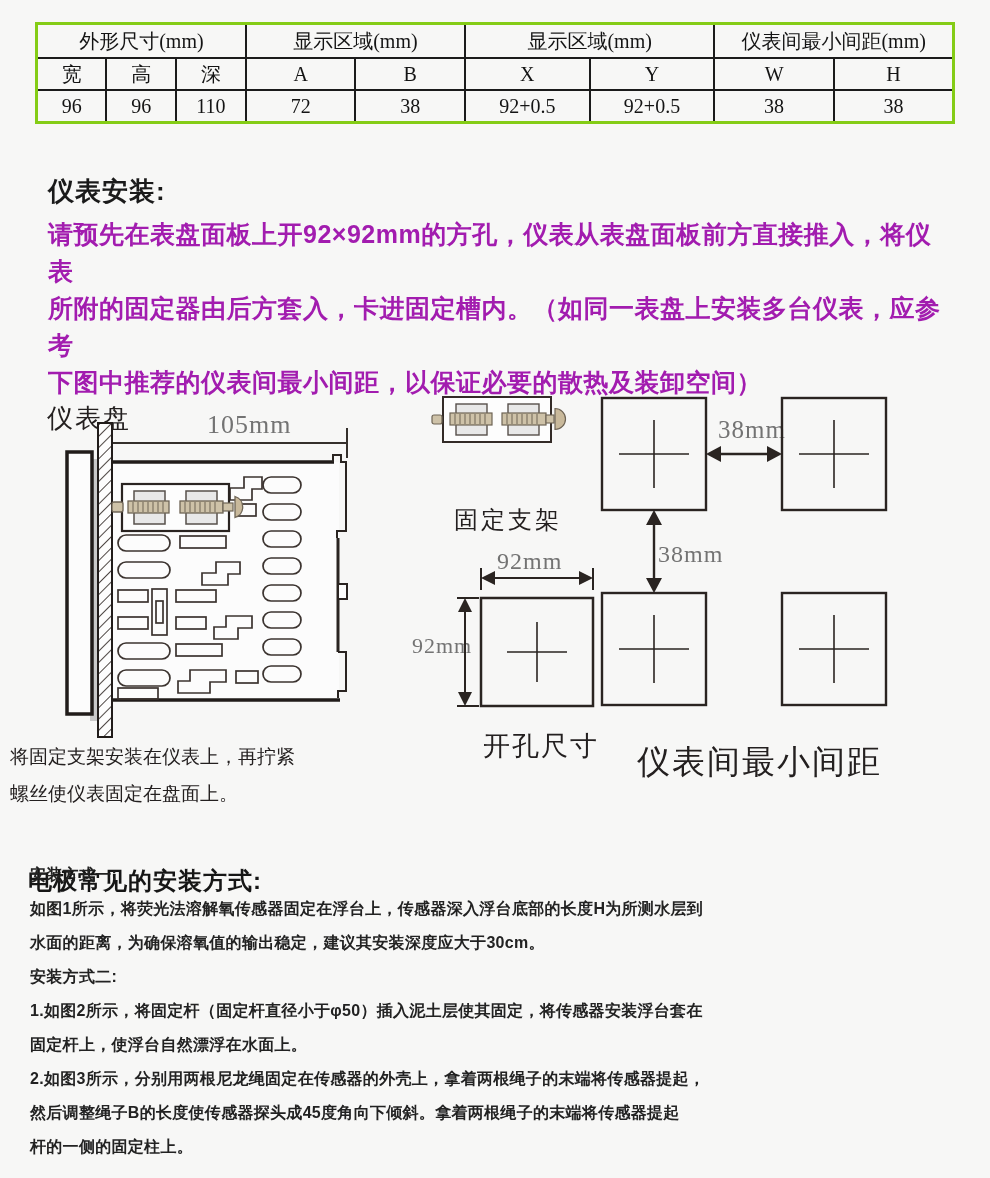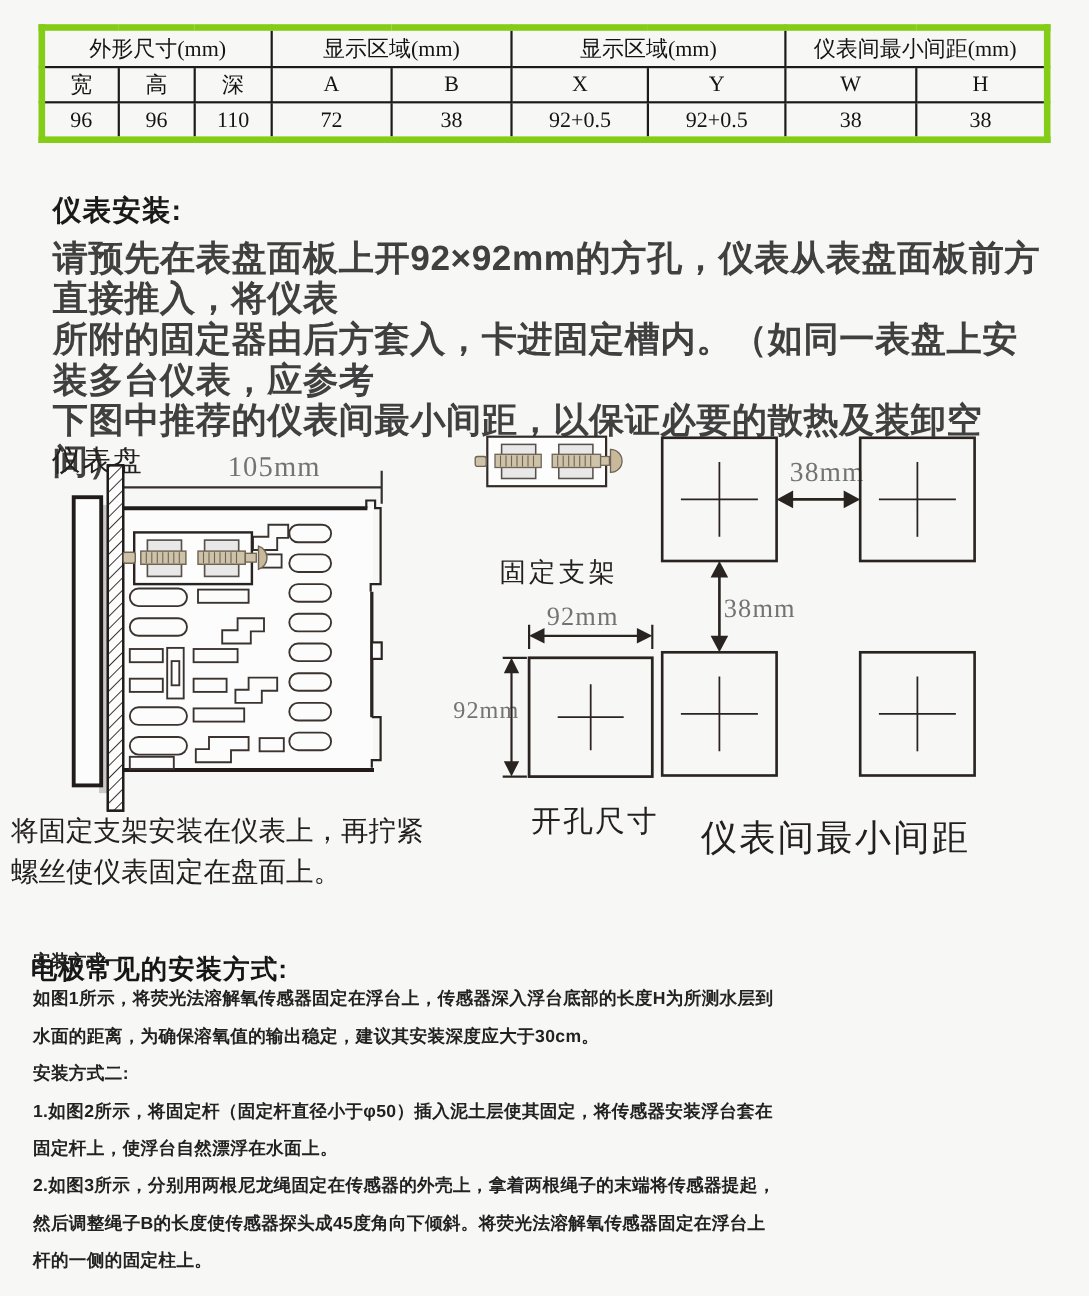--- a/index.html
+++ b/index.html
@@ -4,24 +4,24 @@
 <style>
   html,body{margin:0;padding:0;background:#f7f7f6;}
   #page{position:relative;width:990px;height:1178px;background:#f7f7f6;overflow:hidden;
         color:#1c1c1c;font-family:"Liberation Sans","DejaVu Sans",sans-serif;}
   .abs{position:absolute;}
   
   #spec-table{left:35px;top:22px;width:920px;border-collapse:collapse;
               font-family:"Liberation Serif","DejaVu Serif",serif;font-size:20px;color:#141414;}
   #spec-table td{border:2px solid #1b1b1b;text-align:center;padding:0;height:30px;font-weight:400;}
   #spec-table tr:first-child td{height:32px;}
-  #spec-table{border:6px solid #84cc16;padding-left:26px;}
+  #spec-table{border:3px solid #84cc16;padding-left:26px;}
   
   .h1{font-size:26px;font-weight:700;color:#1a1a1a;letter-spacing:1px;}
-  .para{font-size:32px;font-weight:600;color:#404040;line-height:37px;letter-spacing:0.5px;}
+  .para{font-size:25px;font-weight:600;color:#a21caf;line-height:37px;letter-spacing:0.5px;}
   .h2{font-size:24px;font-weight:700;color:#161616;letter-spacing:1px;}
   .bpara{font-size:16px;font-weight:600;color:#222;line-height:34px;letter-spacing:0.3px;}
   .bsub{font-weight:700;}
   
   .dlabel{font-family:"Liberation Serif","DejaVu Serif",serif;color:#242020;}
   .dim{font-family:"Liberation Serif","DejaVu Serif",serif;color:#737373;letter-spacing:1px;}
   svg{display:block;}
 </style>
 </head>
 <body>
@@ -166,21 +166,21 @@
           <line x1="155" y1="97" x2="155" y2="107"></line>
             <line x1="160" y1="97" x2="160" y2="107"></line>
           <line x1="165" y1="97" x2="165" y2="107"></line>
         </g>
         <rect x="173" y="98" width="10" height="8" fill="#cec2a8" stroke="#6e6455" stroke-width="1.2"></rect>
         <path d="M185,91.5 a11,11 0 0 1 0,21 z" fill="#c9b99b" stroke="#6e6455" stroke-width="1.3"></path>
       </g>
     </g>
   </svg>
 
-  <div class="abs dlabel" style="left:10px;top:738px;font-size:25px;line-height:37px;">
+  <div class="abs dlabel" style="left:10px;top:738px;font-size:19px;line-height:37px;">
     <div>将固定支架安装在仪表上，再拧紧</div>
     <div>螺丝使仪表固定在盘面上。</div>
   </div>
 
   <svg class="abs" style="left:430px;top:394px;" width="140" height="52" viewBox="0 0 140 52">
     <rect x="13" y="3" width="108" height="45" fill="#fdfdfd" stroke="#332b27" stroke-width="2"></rect>
     <rect x="26" y="10" width="31" height="31" fill="#e8e8e8" stroke="#57504b" stroke-width="1.4"></rect>
     <rect x="78" y="10" width="31" height="31" fill="#e8e8e8" stroke="#57504b" stroke-width="1.4"></rect>
     <g>
       <rect x="2" y="21" width="10" height="9" rx="2" fill="#cec2a8" stroke="#6e6455" stroke-width="1.2"></rect>
@@ -269,17 +269,17 @@
 
   <div class="abs h2" style="left:28px;top:818px;margin-top:47px;">电极常见的安装方式:</div>
   <div class="abs" style="left:30px;top:858px;width:930px;">
     <div class="bpara bsub">安装方式一:</div>
     <div class="bpara">如图1所示，将荧光法溶解氧传感器固定在浮台上，传感器深入浮台底部的长度H为所测水层到</div>
     <div class="bpara">水面的距离，为确保溶氧值的输出稳定，建议其安装深度应大于30cm。</div>
     <div class="bpara bsub">安装方式二:</div>
     <div class="bpara">1.如图2所示，将固定杆（固定杆直径小于φ50）插入泥土层使其固定，将传感器安装浮台套在</div>
     <div class="bpara">固定杆上，使浮台自然漂浮在水面上。</div>
     <div class="bpara">2.如图3所示，分别用两根尼龙绳固定在传感器的外壳上，拿着两根绳子的末端将传感器提起，</div>
-    <div class="bpara">然后调整绳子B的长度使传感器探头成45度角向下倾斜。将荧光法溶解氧传感器固定在浮台上</div>
+    <div class="bpara">然后调整绳子B的长度使传感器探头成45度角向下倾斜。拿着两根绳子的末端将传感器提起</div>
     <div class="bpara">杆的一侧的固定柱上。</div>
   </div>
 
 </div>
 
 </body></html>

